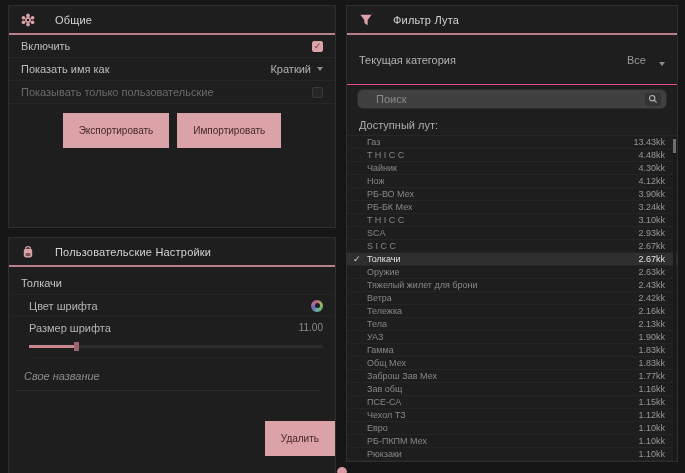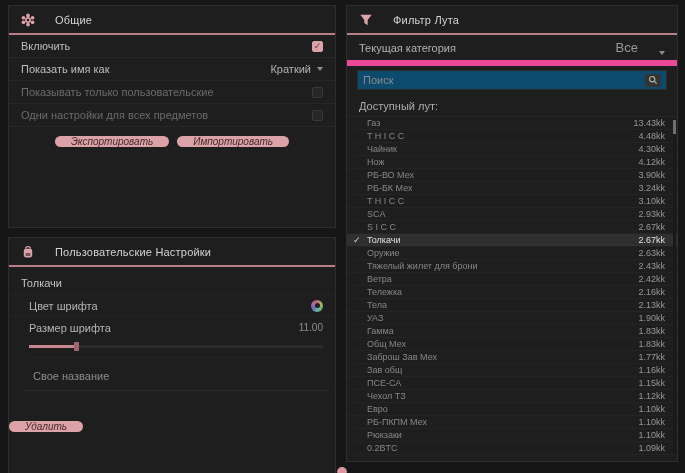--- a/index.html
+++ b/index.html
@@ -22,48 +22,48 @@
 
   .checkbox{width:11px;height:11px;background:#262626;border:1px solid #383838;border-radius:2px;
     display:inline-flex;align-items:center;justify-content:center;font-size:9px;color:transparent;box-sizing:border-box;}
   .checkbox.on{background:#dba3a8;border-color:#dba3a8;color:#6e363d;}
 
   .select-value{font-size:11px;color:#b2b2b2;}
   .chev{width:0;height:0;border-left:3px solid transparent;border-right:3px solid transparent;
     border-top:4px solid #8d8d8d;display:inline-block;}
 
   .btn-row{display:flex;justify-content:center;gap:8px;padding:9px 0 8px 0;}
-  .btn{background:#dba3a8;color:#45282c;font-size:10px;border:none;border-radius:8px;
-    padding:0 16px;font-family:"Liberation Sans",sans-serif;cursor:pointer;font-style:italic;}
+  .btn{background:#dba3a8;color:#45282c;font-size:10px;border:none;border-radius:0;
+    padding:12px 16px;font-family:"Liberation Sans",sans-serif;cursor:pointer;}
 
   
   .item-label{padding:10px 12px 5px 12px;font-size:11px;color:#c2c2c2;border-bottom:1px solid #242424;}
   .sub-row{display:flex;justify-content:space-between;align-items:center;
     padding:0 12px 0 20px;height:21px;border-bottom:1px solid #242424;font-size:11px;color:#b5b5b5;gap:32px;}
   .val{color:#8d8d8d;font-size:10px;}
   .colorwheel{width:12px;height:12px;border-radius:50%;
     background:conic-gradient(#c77,#cc7,#7c7,#7cc,#77c,#c7c,#c77);
     display:inline-flex;align-items:center;justify-content:center;opacity:.85;}
   .colorwheel i{width:5px;height:5px;border-radius:50%;background:#1e1e1e;}
   .slider-wrap{position:relative;margin:4px 12px 6px 20px;height:9px;border-bottom:1px solid #242424;padding-bottom:6px;}
   .slider-track{position:absolute;left:0;right:0;top:3px;height:3px;background:#2c2c2c;}
   .slider-fill{position:absolute;left:0;top:3px;height:3px;background:#c9858d;}
   .slider-handle{position:absolute;top:0;width:5px;height:9px;background:#9c646b;}
-  .name-input{display:block;width:288px;margin:6px 12px 4px 16px;background:transparent;border:none;
+  .name-input{display:block;width:288px;margin:6px 12px 4px 7px;background:transparent;border:none;
     border-bottom:1px solid #2c2c2c;color:#9a9a9a;font-size:11px;padding:6px 8px 8px 8px;
-    font-family:"Liberation Sans",sans-serif;outline:none;}
+    font-family:"Liberation Sans",sans-serif;outline:none;font-style:italic;}
   .name-input::placeholder{color:#8d8d8d;}
-  .delete-wrap{display:flex;justify-content:flex-start;padding-top:26px;}
+  .delete-wrap{display:flex;justify-content:flex-end;padding-top:26px;}
 
   
-  .cat-row{display:flex;justify-content:space-between;align-items:center;padding:0 12px;height:25px;
-    font-size:11px;color:#b2b2b2;border-bottom:6px solid #ec4899;}
-  .cat-right{display:flex;align-items:flex-end;gap:21px;font-size:13px;color:#999;}
+  .cat-row{display:flex;justify-content:space-between;align-items:center;padding:12px 12px;height:25px;
+    font-size:11px;color:#b2b2b2;border-bottom:1px solid #ec4899;}
+  .cat-right{display:flex;align-items:flex-end;gap:13px;font-size:11px;color:#999;}
   .search-box{display:flex;align-items:center;justify-content:space-between;margin:4px 10px;
-    background:#0c4a6e;border:1px solid #2c2c2c;padding:2px 5px 2px 3px;border-radius:0;}
+    background:#404040;border:1px solid #2c2c2c;padding:2px 5px 2px 16px;border-radius:6px;}
   .search-box input{background:transparent;border:none;outline:none;color:#9a9a9a;font-size:11px;
     font-family:"Liberation Sans",sans-serif;width:270px;}
   .search-box input::placeholder{color:#8a8a8a;}
   .search-btn{width:16px;height:13px;background:#343434;border-radius:2px;display:inline-flex;
     align-items:center;justify-content:center;}
   .list-label{padding:6px 12px 4px 12px;font-size:11px;color:#aeaeae;}
   .loot-list{position:relative;border-top:1px solid #262626;}
   .loot-row{position:relative;display:flex;justify-content:space-between;align-items:center;
     height:12px;padding:0 12px 0 20px;border-bottom:1px solid #242424;font-size:9px;color:#878787;gap:39px;}
   .loot-row .loot-name{white-space:nowrap;overflow:hidden;}
@@ -112,24 +112,20 @@
         <span class="select-value">Краткий</span>
         <span class="chev"></span>
       </span>
     </div>
 
     <div class="row dim">
       <span>Показывать только пользовательские</span>
       <span class="checkbox">✓</span>
     </div>
 
-    <div class="row dim">
-      <span>Одни настройки для всех предметов</span>
-      <span class="checkbox">✓</span>
-    </div>
 
     <div class="btn-row">
       <button class="btn">Экспортировать</button>
       <button class="btn">Импортировать</button>
     </div>
   </div>
 
   <div class="panel" id="panel-custom">
     <div class="panel-header">
       <span class="hicon">

